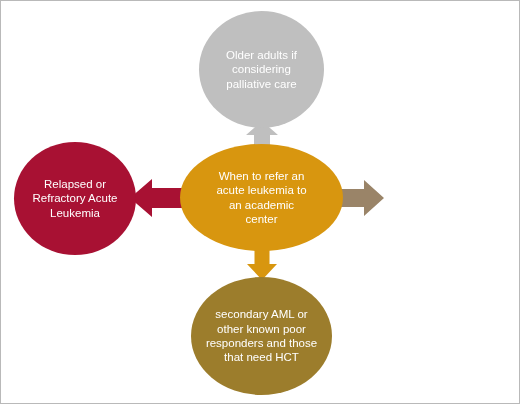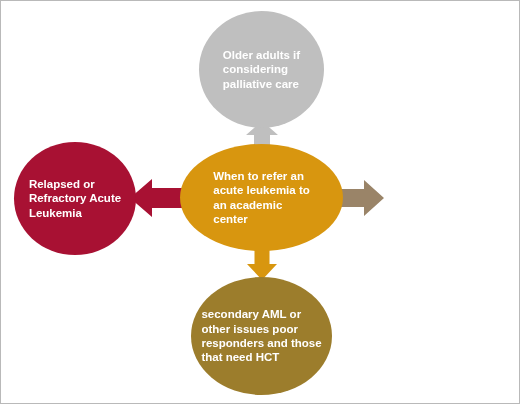--- a/index.html
+++ b/index.html
@@ -19,26 +19,25 @@
     box-sizing: border-box;
     border: 1px solid #b9b9b9;
     background: #ffffff;
     overflow: hidden;
   }
   .node {
     position: absolute;
     display: flex;
     align-items: center;
     justify-content: center;
-    text-align: left;
+    text-align: center;
     border-radius: 50%;
     color: #ffffff;
     line-height: 1.25;
     box-sizing: border-box;
-    font-weight: bold;
   }
   .node-text {
     display: block;
     padding: 0 8px;
     white-space: pre-line;
   }
 
   
   #node-center {
     left: 179px;
@@ -133,18 +132,18 @@
   <div id="node-center" class="node">
     <span class="node-text">When to refer an
 acute leukemia to
 an academic
 center</span>
   </div>
 
 
   <div id="node-bottom" class="node">
     <span class="node-text">secondary AML or
-other issues poor
+other known poor
 responders and those
 that need HCT</span>
   </div>
 
 </div>
 
 </body></html>

